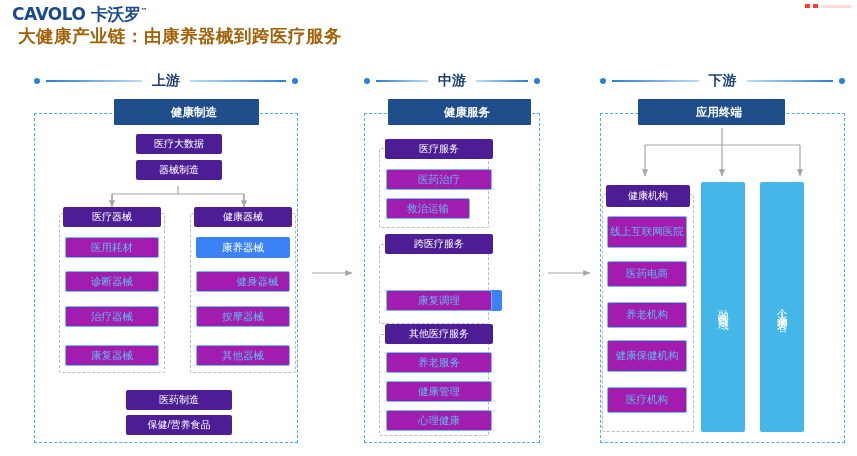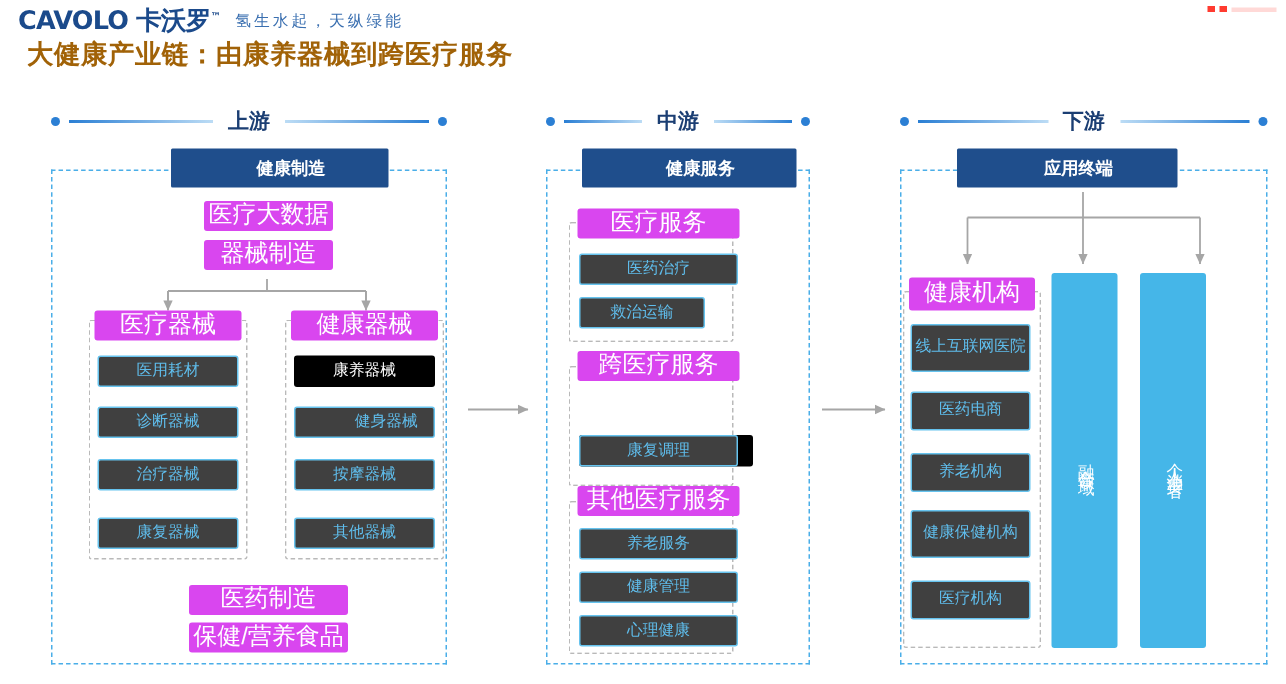--- a/index.html
+++ b/index.html
@@ -45,38 +45,37 @@
     font-size:11.5px;font-weight:bold;
     display:flex;align-items:center;justify-content:center;
     border-radius:1px;
     padding-left:15px;
   }
   .bx{
     position:absolute;box-sizing:border-box;
     display:flex;align-items:center;justify-content:center;
     text-align:center;border-radius:2px;line-height:1.12;
   }
-  .bx.solid{background:#d946ef;color:#ffffff;font-size:16px;}
-  .bx.hollow{background:#404040;color:#5fbdec;border:1.2px solid #66c3ee;font-size:10.5px;}
-  .bx.orange{background:#000000;color:#ffffff;font-size:10.5px;}
+  .bx.solid{background:#4c1d95;color:#ffffff;font-size:10px;}
+  .bx.hollow{background:#a21caf;color:#5fbdec;border:1.2px solid #66c3ee;font-size:10.5px;}
+  .bx.orange{background:#3b82f6;color:#ffffff;font-size:10.5px;}
   .bx.tall{background:#45b6e8;color:#ffffff;font-size:11px;
     writing-mode:vertical-rl;letter-spacing:3px;}
 
   .grp{position:absolute;border:1.2px dashed #b9b9b9;box-sizing:border-box;border-radius:2px;}
 
   svg.wires{position:absolute;left:0;top:0;width:857px;height:456px;pointer-events:none;}
 </style>
 </head>
 <body>
 
 <div class="logo-row">
   <div class="logo-mark">
     <span>CAVOLO 卡沃罗</span><span class="logo-tm">™</span>
   </div>
-  <div class="tagline">氢生水起，天纵绿能</div>
 </div>
 
 <div class="corner-mark">
   <i></i>
   <i></i>
   <span class="bar"></span>
 </div>
 
 <div class="page-title">大健康产业链：由康养器械到跨医疗服务</div>
 

